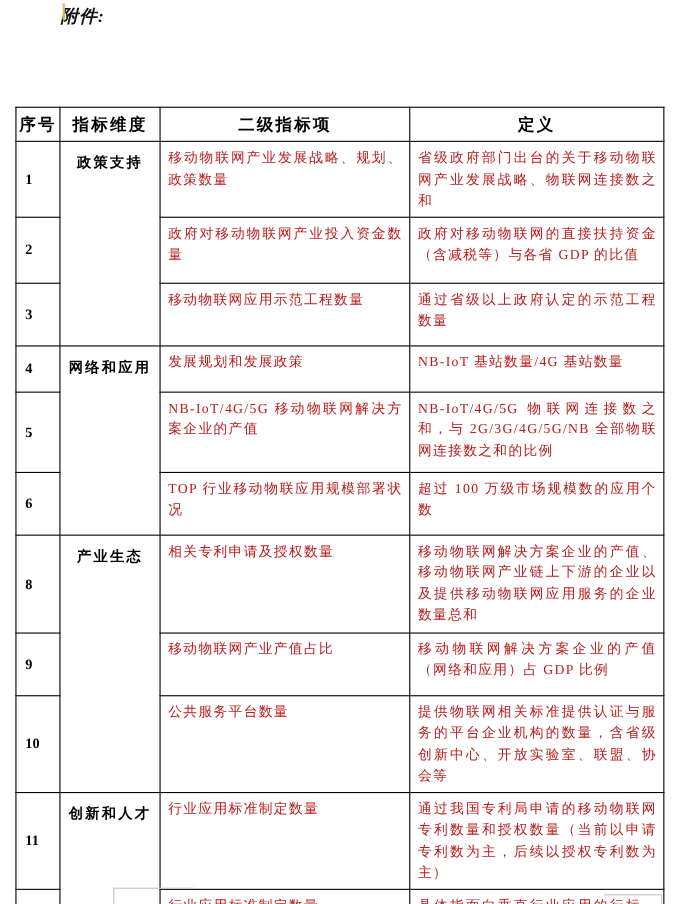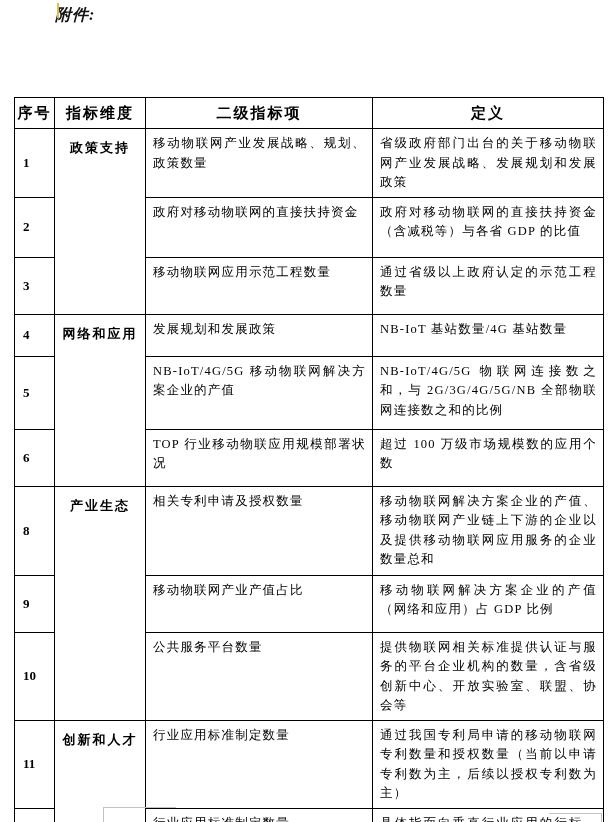--- a/index.html
+++ b/index.html
@@ -82,21 +82,21 @@
     padding-top: 10px;
   }
   td.ind-cell, td.def-cell {
     font-size: 12.5px;
     line-height: 19.5px;
     vertical-align: top;
     text-align: justify;
     text-align-last: left;
     letter-spacing: 1.2px;
     padding: 5px 6px 4px 7px;
-    color: #000000;
+    color: #b91c1c;
   }
   
   .artifact-left {
     position: absolute;
     left: 103px;
     top: 807px;
     width: 72px;
     height: 15px;
     border-left: 1.5px solid #c2c2c2;
     border-top: 1.5px solid #c2c2c2;
@@ -132,25 +132,25 @@
         <th>序号</th>
         <th>指标维度</th>
         <th>二级指标项</th>
         <th>定义</th>
       </tr>
 
       <tr style="height:60px">
         <td class="no-cell">1</td>
         <td class="dim-cell" rowspan="3">政策支持</td>
         <td class="ind-cell">移动物联网产业发展战略、规划、政策数量</td>
-        <td class="def-cell">省级政府部门出台的关于移动物联网产业发展战略、发展规划和发展政策</td>
+        <td class="def-cell">省级政府部门出台的关于移动物联网产业发展战略、物联网连接数之和</td>
       </tr>
       <tr style="height:60px">
         <td class="no-cell">2</td>
-        <td class="ind-cell">政府对移动物联网的直接扶持资金</td>
+        <td class="ind-cell">政府对移动物联网产业投入资金数量</td>
         <td class="def-cell">政府对移动物联网的直接扶持资金（含减税等）与各省 GDP 的比值</td>
       </tr>
       <tr style="height:57px">
         <td class="no-cell">3</td>
         <td class="ind-cell">移动物联网应用示范工程数量</td>
         <td class="def-cell">通过省级以上政府认定的示范工程数量</td>
       </tr>
 
       <tr style="height:42px">
         <td class="no-cell">4</td>

